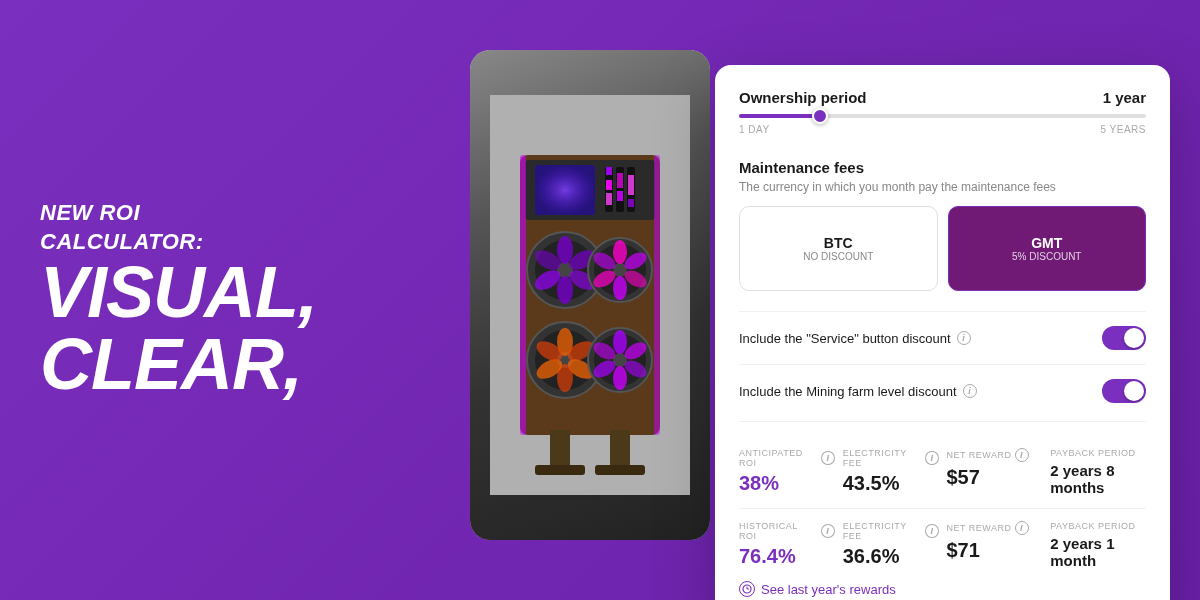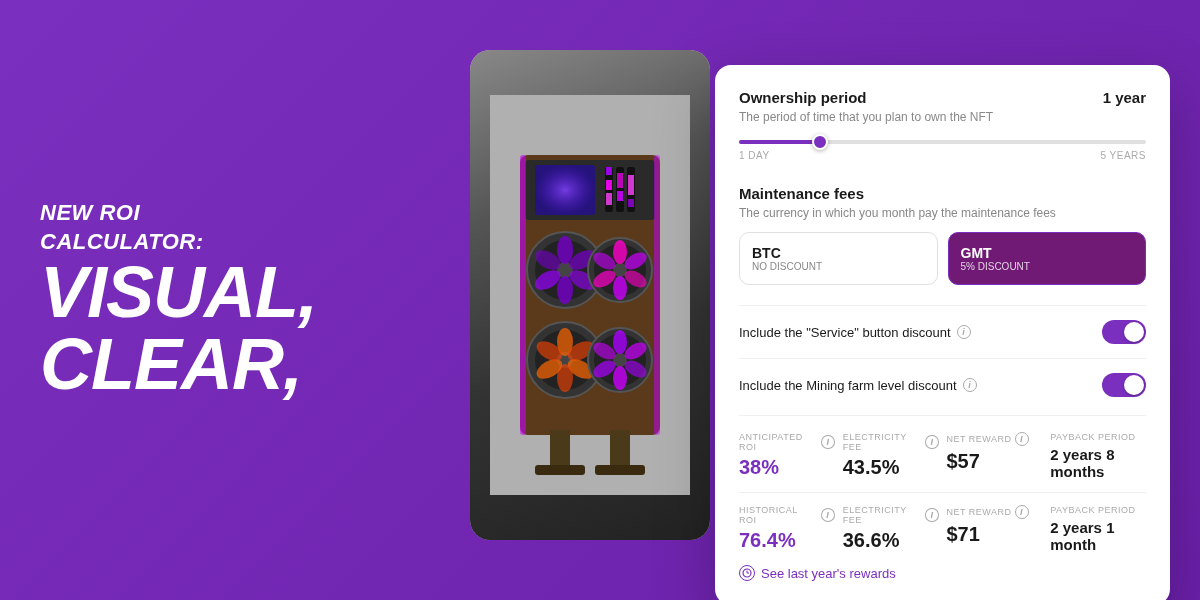--- a/index.html
+++ b/index.html
@@ -166,24 +166,24 @@
 
     
     .currency-toggle {
       display: flex;
       gap: 10px;
       margin-top: 8px;
     }
 
     .currency-btn {
       flex: 1;
-      padding: 12px;
+      padding: 28px;
       border-radius: 10px;
       border: 1.5px solid #e0e0e0;
-      text-align: left;
+      text-align: center;
       cursor: pointer;
       background: white;
     }
 
     .currency-btn.active {
       border-color: #7B2FBE;
       background: #701a75;
     }
 
     .currency-name {
@@ -262,20 +262,21 @@
       border-top: 1px solid #f0f0f0;
       padding-top: 16px;
       margin-top: 4px;
     }
 
     .metrics-row {
       display: grid;
       grid-template-columns: 1fr 1fr 1fr 1fr;
       gap: 8px;
       margin-bottom: 12px;
+      margin-top: 10px;
     }
 
     .metric-item {}
 
     .metric-label {
       font-size: 9px;
       color: #aaa;
       text-transform: uppercase;
       letter-spacing: 0.5px;
       display: flex;
@@ -418,21 +419,20 @@
   </div>
 </div>
 
 <div class="card">
 
   <div class="section">
     <div class="section-header">
       <span class="section-title">Ownership period</span>
       <span class="section-value">1 year</span>
     </div>
-    <div class="section-desc">The period of time that you plan to own the NFT</div>
     <div class="slider-container">
       <div class="slider-track">
         <div class="slider-fill"></div>
         <div class="slider-thumb"></div>
       </div>
       <div class="slider-labels">
         <span class="slider-label">1 DAY</span>
         <span class="slider-label">5 YEARS</span>
       </div>
     </div>

